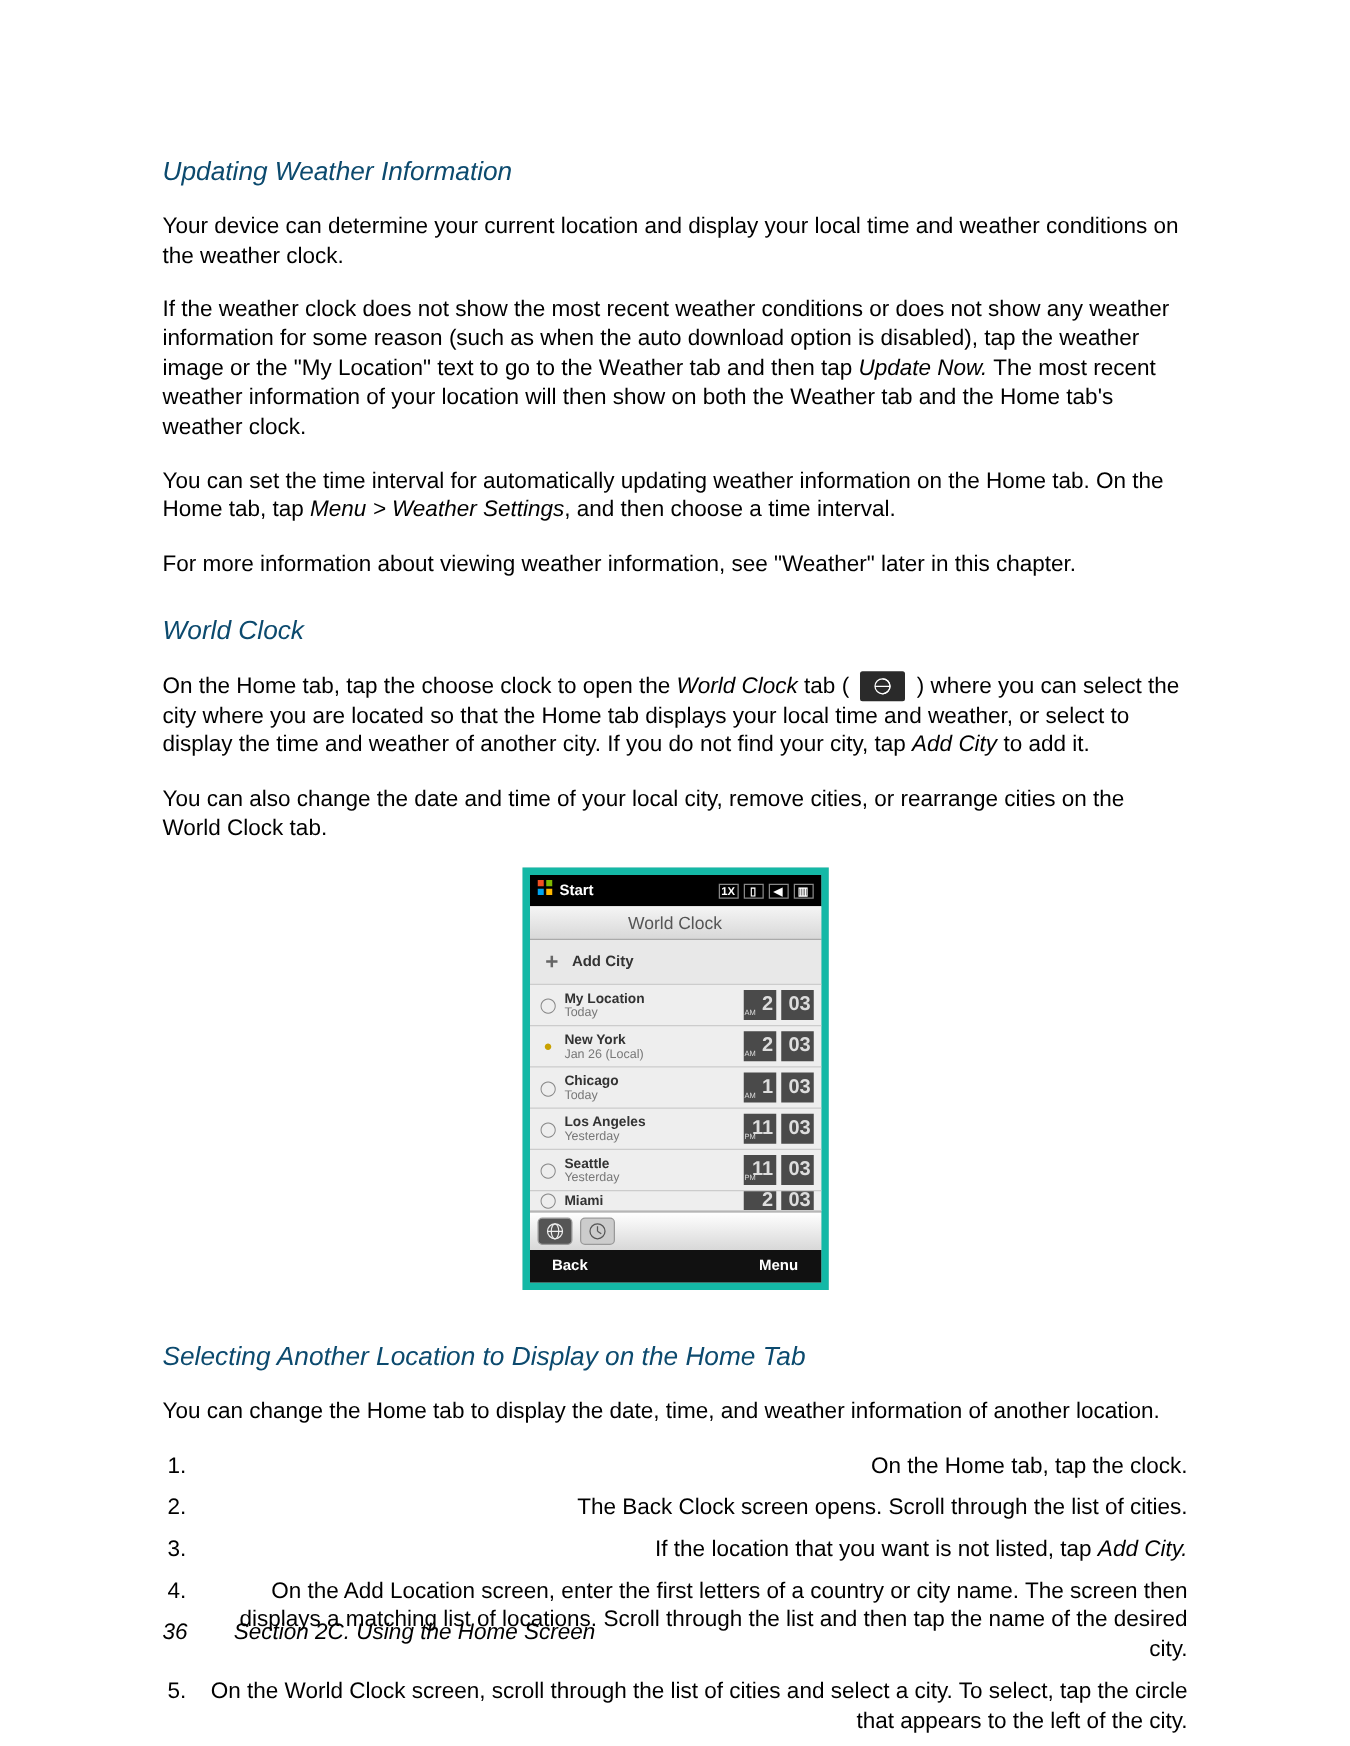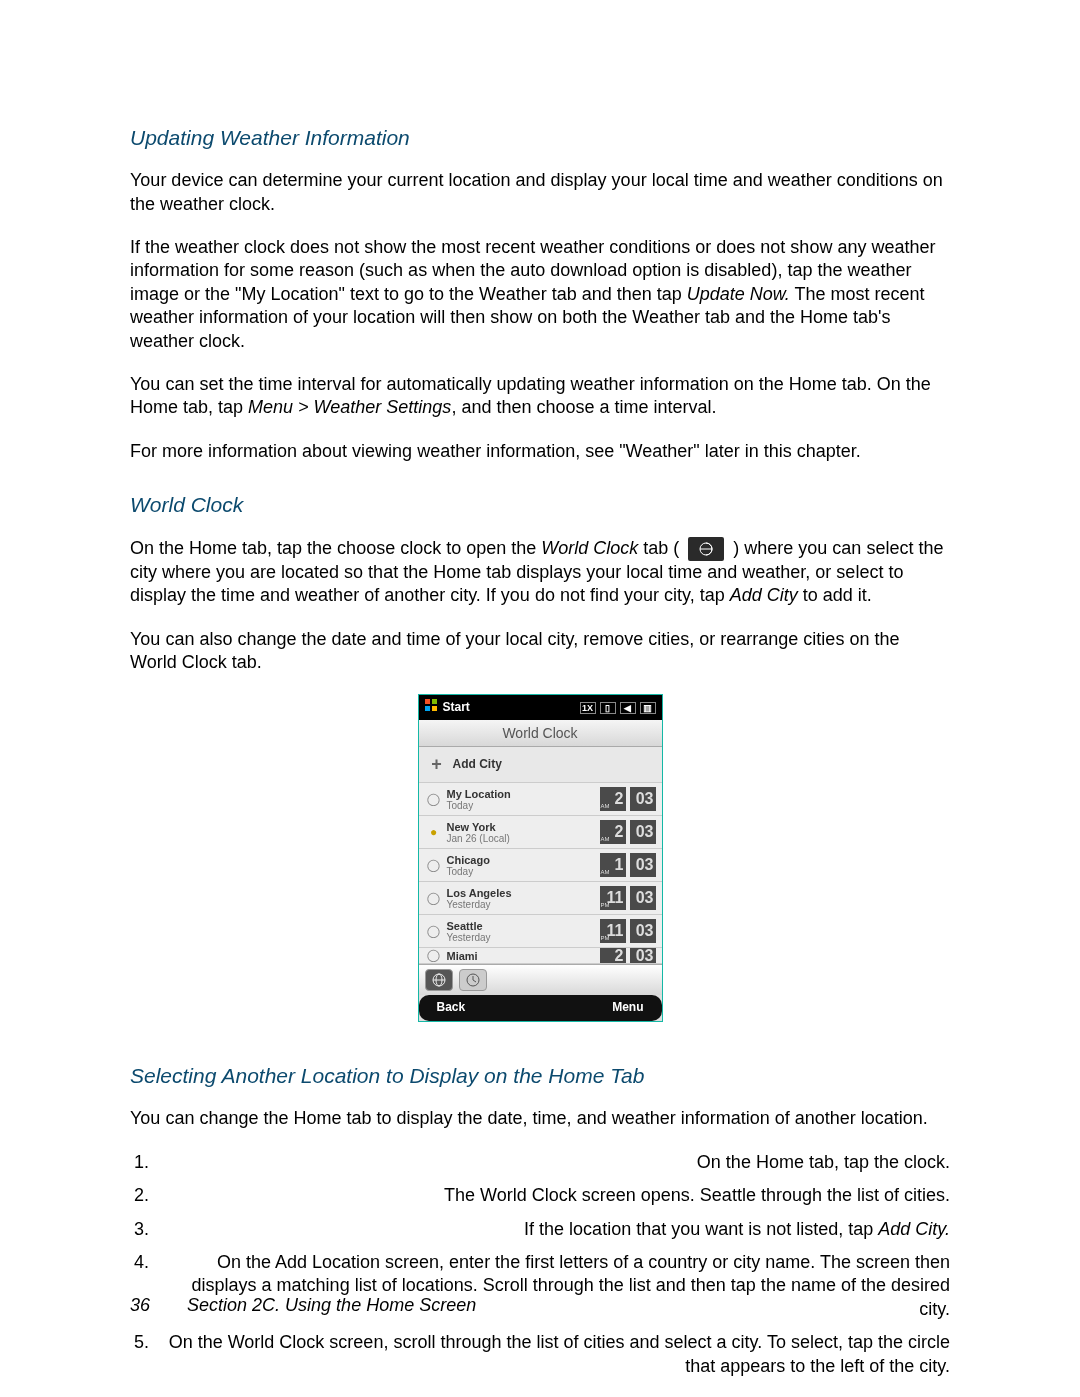--- a/index.html
+++ b/index.html
@@ -38,21 +38,21 @@
     margin: 0 4px;
     font-size: 14px;
   }
   ol.steps { margin: 0 0 16px 4px; padding-left: 20px; text-align: right; }
   ol.steps li { margin-bottom: 10px; padding-left: 2px; }
 
   
   .phone {
     width: 245px;
     margin: 0 auto 40px auto;
-    border: 1px solid #14b8a6;
+    border: 6px solid #14b8a6;
     font-family: Arial, sans-serif;
     background: #ddd;
   }
   .ph-top {
     background: #000;
     color: #fff;
     display: flex;
     align-items: center;
     padding: 4px 6px;
     font-size: 12px;
@@ -113,21 +113,20 @@
     background:#ccc; border:1px solid #999; border-radius:4px;
     display:flex; align-items:center; justify-content:center;
     font-size:12px; color:#333;
   }
   .ph-tabs .tab.active { background:#555; color:#eee; }
   .ph-bottom {
     background:#111; color:#fff;
     display:flex; justify-content:space-between;
     font-size:12px; font-weight:bold;
     padding:5px 18px;
-    border-radius:10px;
   }
 
   .footer {
     position:absolute; left:130px; bottom:80px;
     font-style: italic;
     font-size:18px;
   }
   .footer .pn { margin-right: 32px; }
 </style>
 </head>
@@ -274,21 +273,21 @@
       <span>Menu</span>
     </div>
   </div>
 
   <h3 class="ital">Selecting Another Location to Display on the Home Tab</h3>
 
   <p>You can change the Home tab to display the date, time, and weather information of another location.</p>
 
   <ol class="steps">
     <li>On the Home tab, tap the clock.</li>
-    <li>The World Clock screen opens. Seattle through the list of cities.</li>
+    <li>The Back Clock screen opens. Scroll through the list of cities.</li>
     <li>
       <span>If the location that you want is not listed, tap </span><span class="boldital">Add City.</span>
     </li>
     <li>On the Add Location screen, enter the first letters of a country or city name. The screen then displays a matching list of locations. Scroll through the list and then tap the name of the desired city.</li>
     <li>On the World Clock screen, scroll through the list of cities and select a city. To select, tap the circle that appears to the left of the city.</li>
   </ol>
 
 </div>
 
 <div class="footer">

